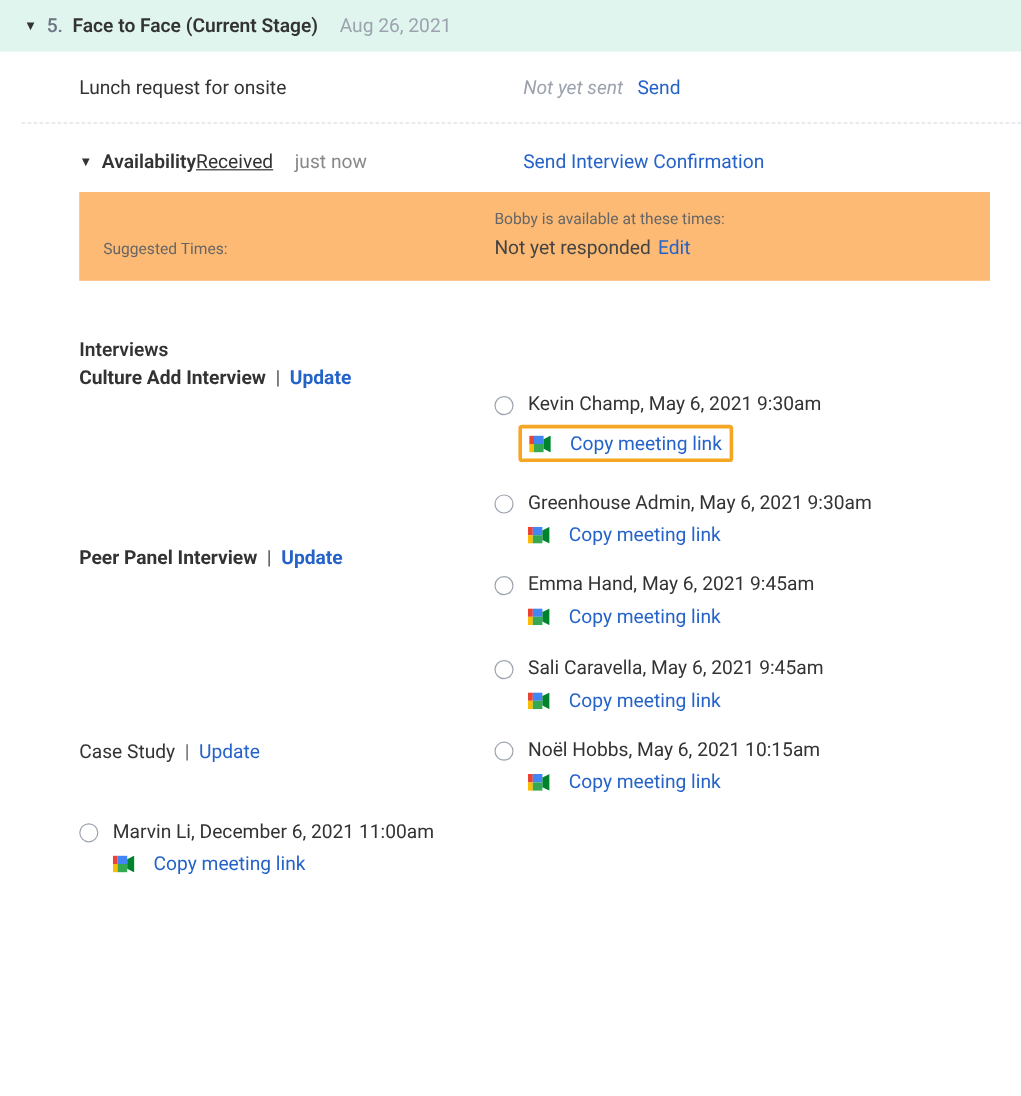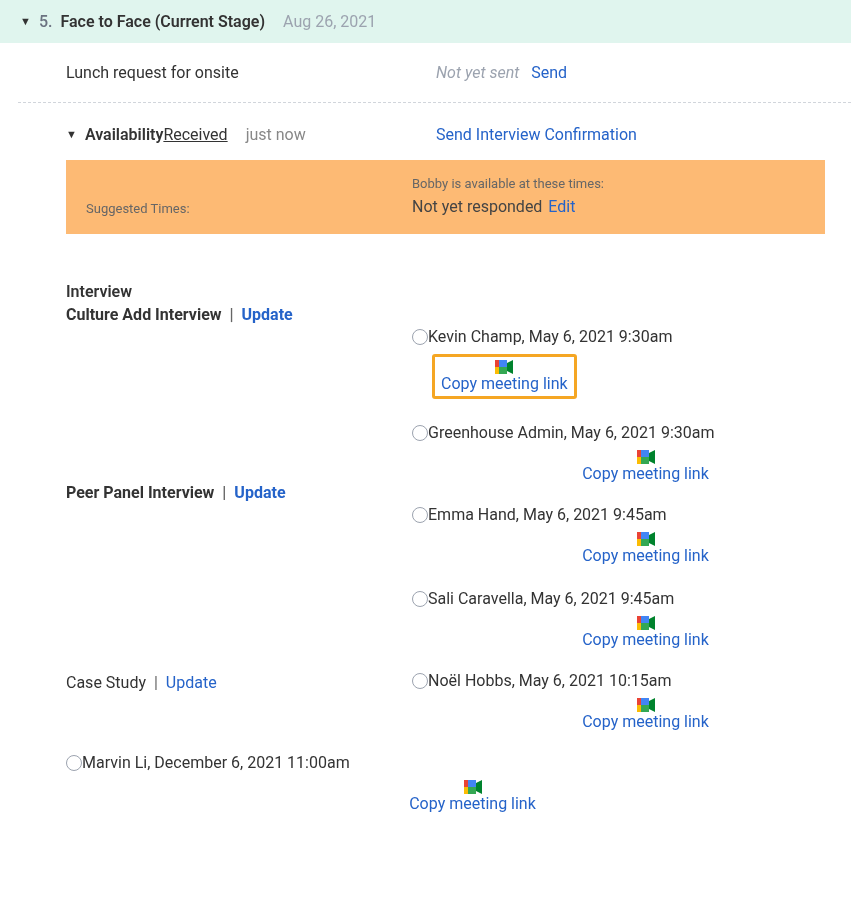--- a/index.html
+++ b/index.html
@@ -88,39 +88,38 @@
   .update-link { color: #2563c9; cursor: pointer; }
   .slots-col {
     flex: 1;
   }
   .slot {
     margin-top: 24px;
   }
   .slot:first-child { margin-top: 22px; }
   .slot-head {
     display: flex;
-    align-items: center;
-    gap: 0;
+    align-items: flex-end;
+    gap: 12px;
   }
   .radio {
     width: 16px;
     height: 16px;
     border: 1.5px solid #9ca3af;
     border-radius: 50%;
     cursor: pointer;
     flex-shrink: 0;
   }
   .slot-label { color: #333; }
   .copy-row {
     display: flex;
     align-items: center;
-    gap: 0;
+    gap: 16px;
     margin-top: 8px;
     margin-left: 28px;
-    flex-direction: column;
   }
   .copy-row.highlighted {
     border: 3px solid #f5a623;
     border-radius: 3px;
     padding: 3px 6px;
     margin-left: 20px;
     display: inline-flex;
   }
   .meet-icon {
     width: 18px;
@@ -181,21 +180,21 @@
     </div>
     <div class="suggested-right">
       <div class="hint">Bobby is available at these times:</div>
       <div>
         <span class="not-responded">Not yet responded</span>
         <span class="edit-link">Edit</span>
       </div>
     </div>
   </div>
 
-  <div class="interviews-heading">Interview</div>
+  <div class="interviews-heading">Interviews</div>
 
   <div id="interviews-container">
       <div class="interview-block block-ca">
         <div class="interview-name-col">
           <span><span class="interview-name">Culture Add Interview</span><span class="pipe"> | </span><span class="update-link">Update</span></span>
         </div>
         <div class="slots-col">
           <div class="slot"><div class="slot-head">
               <span class="radio"></span>
               <span class="slot-label">Kevin Champ, May 6, 2021 9:30am</span>

